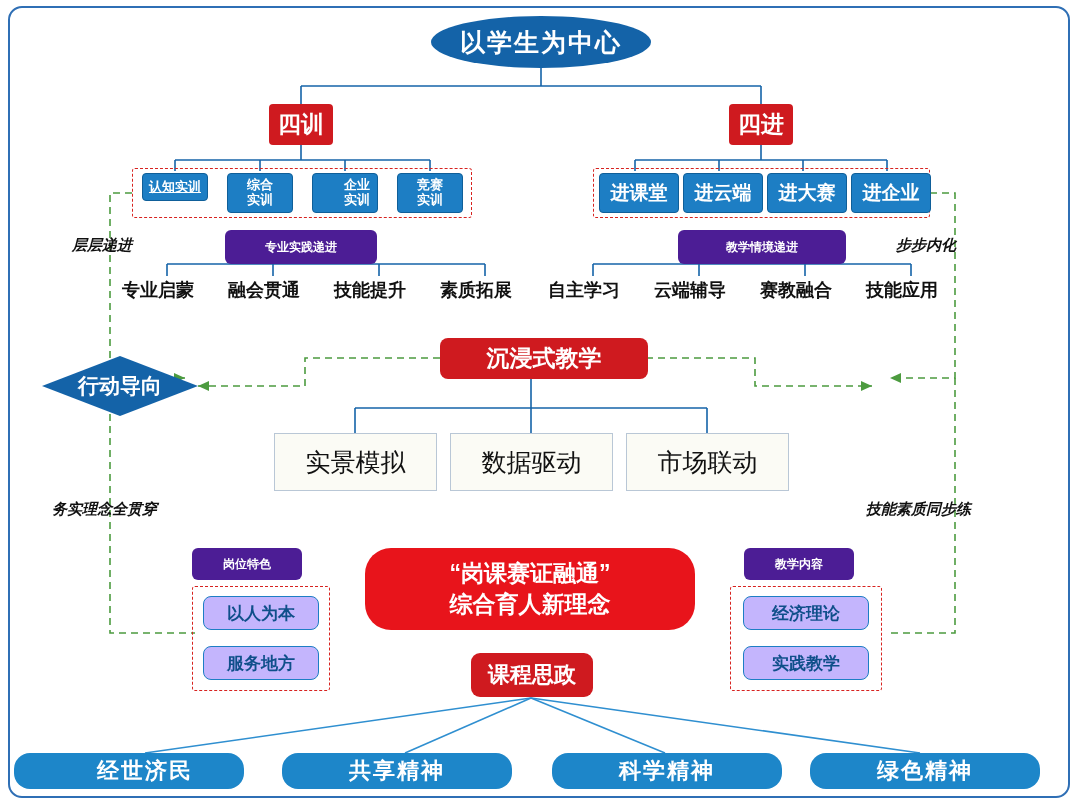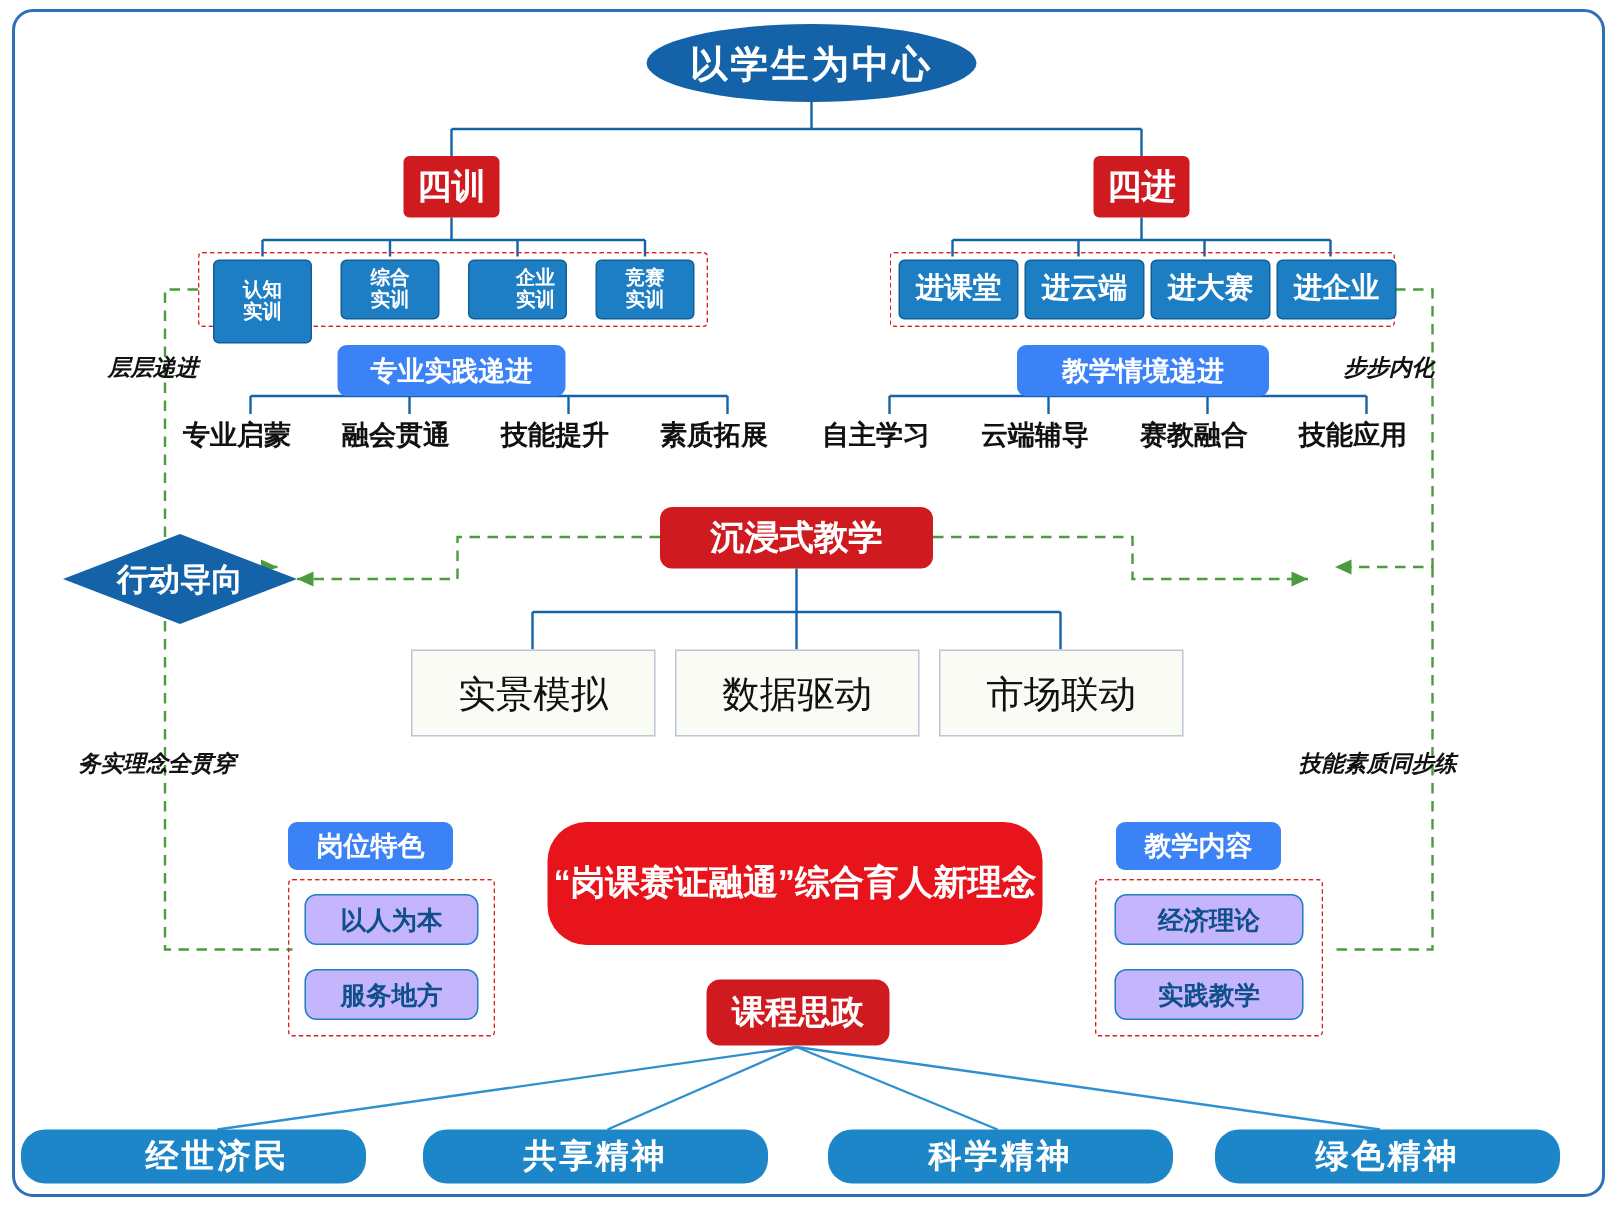--- a/index.html
+++ b/index.html
@@ -20,22 +20,22 @@
     background:#1463a8;color:#fff;border-radius:50%;
     font-size:25px;font-weight:bold;letter-spacing:2px;
   }
   
   .redpill{
     background:#cf1a1f;color:#fff;border-radius:4px;
     font-size:23px;font-weight:bold;
   }
   .redpill.small{font-size:18px;border-radius:7px;}
   .redlabel{
-    background:#3b82f6;color:#fff;border-radius:6px;
-    font-size:18px;font-weight:bold;
+    background:#4c1d95;color:#fff;border-radius:6px;
+    font-size:12px;font-weight:bold;
   }
   .bluebox{
     background:#1d7ec4;color:#fff;border:1px solid #0f5f99;border-radius:4px;
     font-size:13px;font-weight:bold;line-height:1.15;
   }
   .bluebox.big{font-size:19px;}
   .dashedbox{border:1.6px dashed #d7221f;border-radius:3px;position:absolute;box-sizing:border-box;}
   .plainlabel{position:absolute;font-size:18px;font-weight:bold;color:#111;white-space:nowrap;}
   .italic{font-style:italic;font-weight:bold;font-size:15px;color:#111;position:absolute;white-space:nowrap;}
   .diamondwrap{position:absolute;}
@@ -45,21 +45,21 @@
     display:flex;align-items:center;justify-content:center;
     color:#fff;font-size:21px;font-weight:bold;
   }
   .whitecard{
     background:#fbfbf5;border:1px solid #b9c7d6;
     font-size:25px;color:#111;font-weight:normal;
   }
   .redbigpill{
     background:#e8141b;color:#fff;border-radius:26px;
     font-size:23px;font-weight:bold;line-height:1.35;
-    display:flex;align-items:center;justify-content:center;flex-direction:row;
+    display:flex;align-items:center;justify-content:center;flex-direction:column;
   }
   .smallbluebox{
     background:#c4b5fd;border:1.5px solid #1d7ec4;border-radius:8px;
     color:#0f4f8a;font-size:17px;font-weight:bold;
   }
   .bottompill{
     background:#1d86c9;color:#fff;border-radius:16px;
     font-size:22px;font-weight:bold;letter-spacing:2px;
   }
   svg.lines{position:absolute;left:0;top:0;width:1062px;height:792px;pointer-events:none;}
@@ -130,21 +130,21 @@
     <path d="M521,690 L655,745" stroke="#2f8fd0" stroke-width="1.6" fill="none"></path>
     <path d="M521,690 L910,745" stroke="#2f8fd0" stroke-width="1.6" fill="none"></path>
   </svg>
 
   <div class="node ellipse" style="left:421px;top:8px;width:220px;height:52px;">以学生为中心</div>
 
   <div class="node redpill" style="left:259px;top:96px;width:64px;height:41px;">四训</div>
   <div class="node redpill" style="left:719px;top:96px;width:64px;height:41px;">四进</div>
 
   <div class="dashedbox" style="left:122px;top:160px;width:340px;height:50px;"></div>
-  <div class="node bluebox" style="left:132px;top:165px;width:66px;height:56px;flex-direction:column;">
+  <div class="node bluebox" style="left:132px;top:165px;width:66px;height:28px;flex-direction:row;text-decoration:underline;">
     <span>认知</span>
     <span>实训</span>
   </div>
   <div class="node bluebox" style="left:217px;top:165px;width:66px;height:40px;flex-direction:column;">
     <span>综合</span>
     <span>实训</span>
   </div>
   <div class="node bluebox" style="left:302px;top:165px;width:66px;height:40px;flex-direction:column;padding-left:24px;">
     <span>企业</span>
     <span>实训</span>
@@ -169,21 +169,21 @@
   <div class="plainlabel" style="left:112px;top:270px;">专业启蒙</div>
   <div class="plainlabel" style="left:218px;top:270px;">融会贯通</div>
   <div class="plainlabel" style="left:324px;top:270px;">技能提升</div>
   <div class="plainlabel" style="left:430px;top:270px;">素质拓展</div>
 
   <div class="plainlabel" style="left:538px;top:270px;">自主学习</div>
   <div class="plainlabel" style="left:644px;top:270px;">云端辅导</div>
   <div class="plainlabel" style="left:750px;top:270px;">赛教融合</div>
   <div class="plainlabel" style="left:856px;top:270px;">技能应用</div>
 
-  <div class="node redpill" style="left:430px;top:330px;width:182px;height:41px;border-radius:8px;">沉浸式教学</div>
+  <div class="node redpill" style="left:430px;top:330px;width:208px;height:41px;border-radius:8px;">沉浸式教学</div>
 
   <div class="diamondwrap" style="left:32px;top:348px;width:156px;height:60px;">
     <div class="diamond">
         <span>行动导向</span>
       </div>
   </div>
 
   <div class="node whitecard" style="left:264px;top:425px;width:163px;height:58px;">实景模拟</div>
   <div class="node whitecard" style="left:440px;top:425px;width:163px;height:58px;">数据驱动</div>
   <div class="node whitecard" style="left:616px;top:425px;width:163px;height:58px;">市场联动</div>

